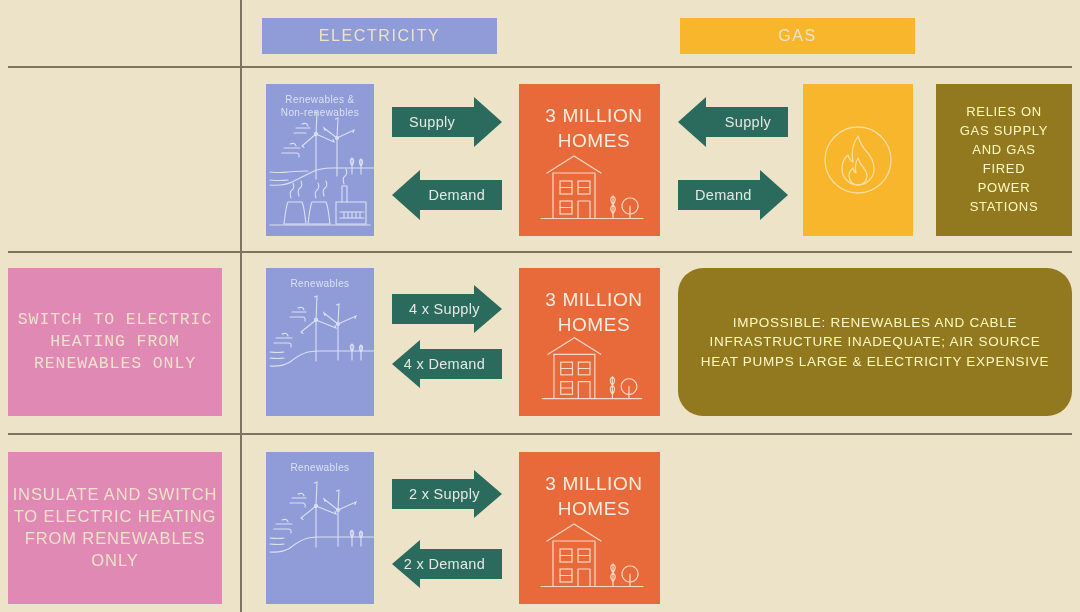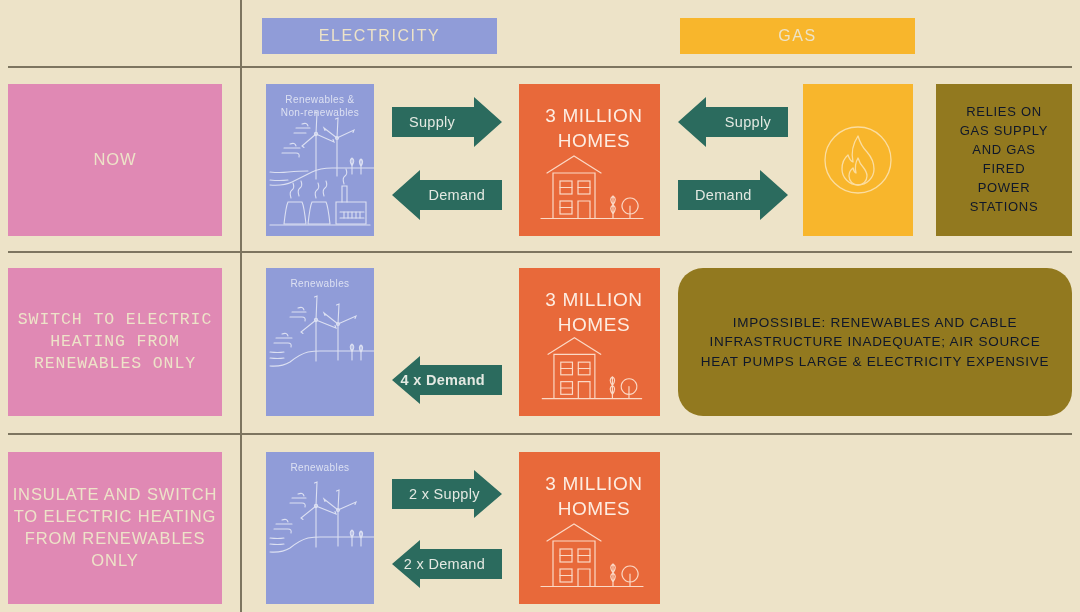--- a/index.html
+++ b/index.html
@@ -44,21 +44,21 @@
   .homes-label {
     margin-top: 20px; text-align: center; font-size: 19px;
     line-height: 1.3; letter-spacing: 0.6px; color: #FDEDE2;
   }
   .homes svg { position: absolute; bottom: 10px; left: 50%; transform: translateX(-50%); }
 
   .gasbox { position: absolute; background: #F8B62C; }
   .gasbox svg { position: absolute; top: 50%; left: 50%; transform: translate(-50%, -50%); }
 
   .olive {
-    position: absolute; background: #92791F; color: #0f172a;
+    position: absolute; background: #92791F; color: #fef9c3;
     display: flex; align-items: center; justify-content: center; text-align: center;
     font-size: 13.5px; line-height: 1.42; letter-spacing: 0.7px; padding: 0 22px;
   }
   .olive.narrow { font-size: 13px; line-height: 1.45; }
 
   .arrow { position: absolute; }
   .arrow svg { display: block; }
   .arrow .alabel {
     position: absolute; top: 0; left: 0; width: 100%; height: 100%;
     display: flex; align-items: center;
@@ -77,23 +77,20 @@
   <div class="hrule" style="top:433px"></div>
   <div class="vrule" style="left:240px"></div>
 
   <div class="hdr hdr-elec" style="left:262px; top:18px; width:235px; height:36px;">
     <span>ELECTRICITY</span>
   </div>
   <div class="hdr hdr-gas" style="left:680px; top:18px; width:235px; height:36px;">
     <span>GAS</span>
   </div>
 
-  <div class="pinkbox" style="left:8px; top:84px; width:214px; height:152px;">
-    <span>NOW</span>
-  </div>
 
   <div class="illus" style="left:266px; top:84px; width:108px; height:152px;">
     <div class="illus-label" style="white-space:pre-line;">Renewables &amp;
 Non-renewables</div>
     <svg width="108" height="152" viewBox="0 0 108 152">
       <g fill="none" stroke="#DCE0F2" stroke-width="1.1" stroke-linecap="round">
 
         <path d="M30 44 h14 M36 40 q5 -2 6 2 M28 49 h12"></path>
         <path d="M18 64 h16 M24 60 q5 -2 6 2 M16 69 h14 q4 0 3 4"></path>
 
@@ -216,21 +213,27 @@
         <path d="M72 56 L58 45 L59 47.5"></path>
         <path d="M86 76 v16 M86 76 q-3.5 2 0 8 q3.5 -6 0 -8"></path>
         <path d="M95 77 v15 M95 77 q-3.2 2 0 7.5 q3.2 -5.5 0 -7.5"></path>
         <path d="M4 84 q8 1 14 0"></path>
         <path d="M4 90 q8 1 14 0"></path>
         <path d="M4 98 q12 1 20 -4 q10 -8 18 -10 q6 -1 12 -1 h54"></path>
       </g>
     </svg>
   </div>
 
-  <div class="arrow left" style="left:392px; top:356px; width:110px; height:48px;font-weight:bold;">
+  <div class="arrow right" style="left:392px; top:285px; width:110px; height:48px;">
+    <svg width="110" height="48" viewBox="0 0 110 48">
+        <path d="M0 9 H82 V0 L110 24 L82 48 V39 H0 Z" fill="#2B6B5E"></path>
+      </svg>
+    <span class="alabel">4 x Supply</span>
+  </div>
+  <div class="arrow left" style="left:392px; top:340px; width:110px; height:48px;">
     <svg width="110" height="48" viewBox="0 0 110 48">
         <path d="M110 9 H28 V0 L0 24 L28 48 V39 H110 Z" fill="#2B6B5E"></path>
       </svg>
     <span class="alabel">4 x Demand</span>
   </div>
 
   <div class="homes" style="left:519px; top:268px; width:141px; height:148px;">
     <div class="homes-label" style="white-space:pre-line;">3 MILLION
 HOMES</div>
     <svg width="110" height="76" viewBox="0 0 110 78">

